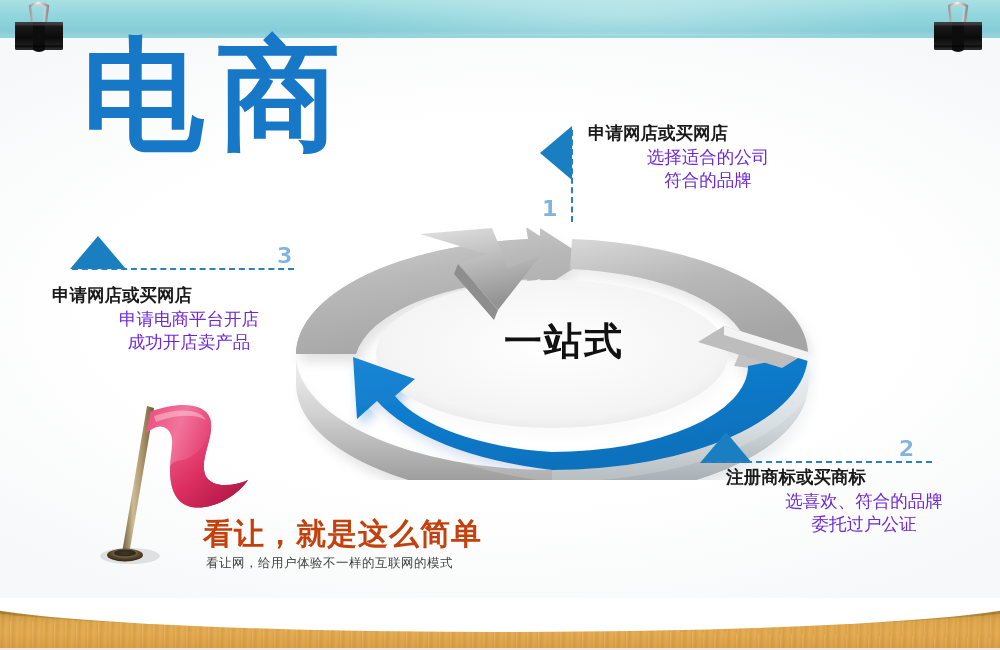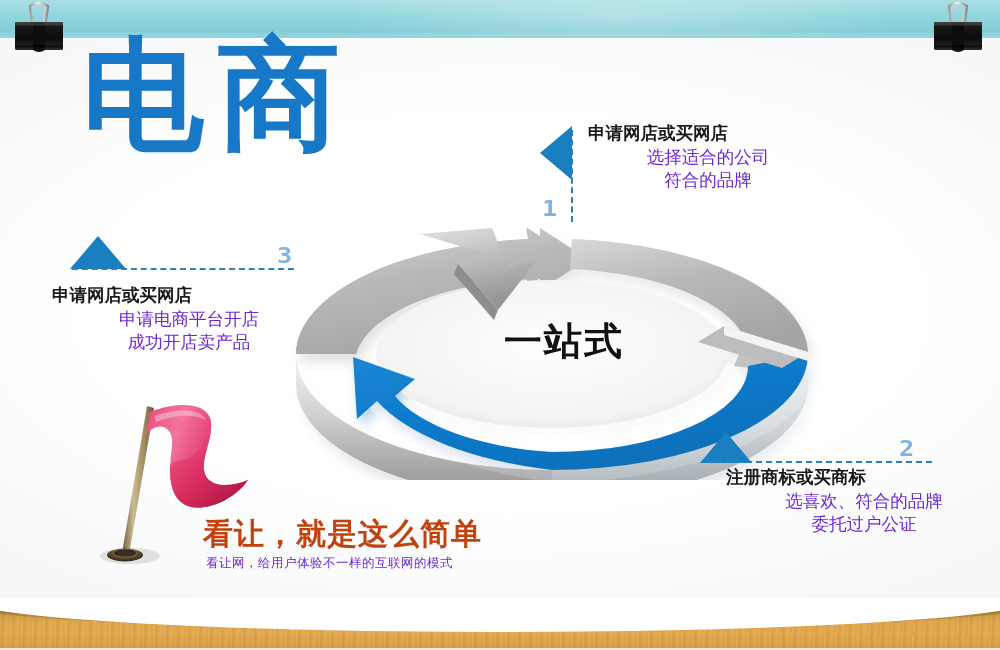--- a/index.html
+++ b/index.html
@@ -151,21 +151,21 @@
   .flag svg{display:block;}
 
   
   .tagline{
     position:absolute;left:203px;top:514px;
     font-size:30px;font-weight:bold;color:#c2410c;letter-spacing:1px;white-space:nowrap;
     font-family:"DejaVu Sans","Liberation Sans",sans-serif;
   }
   .subtagline{
     position:absolute;left:206px;top:555px;
-    font-size:12.5px;color:#6d28d9;letter-spacing:.5px;white-space:nowrap;
+    font-size:12.5px;color:#404040;letter-spacing:.5px;white-space:nowrap;
     font-family:"DejaVu Sans","Liberation Sans",sans-serif;
   }
 </style>
 </head>
 <body>
 
 <div id="stage">
 
   <div class="top-band"></div>
   <div class="top-band-edge"></div>

